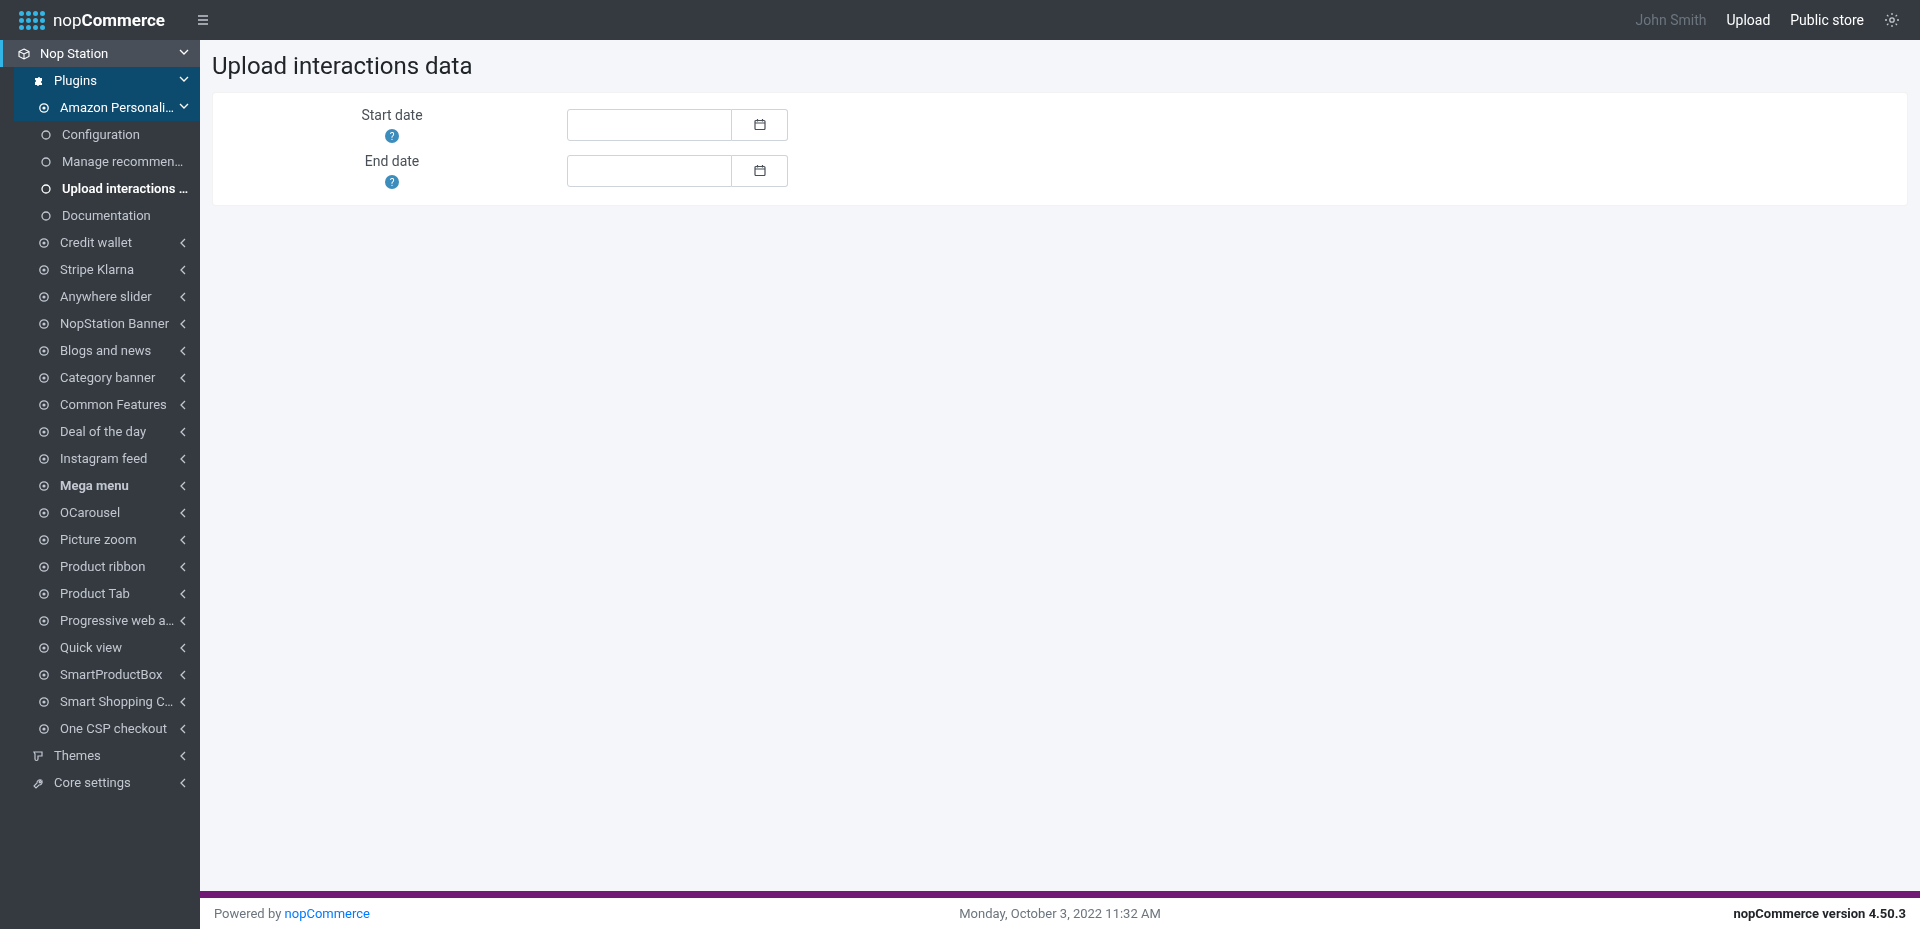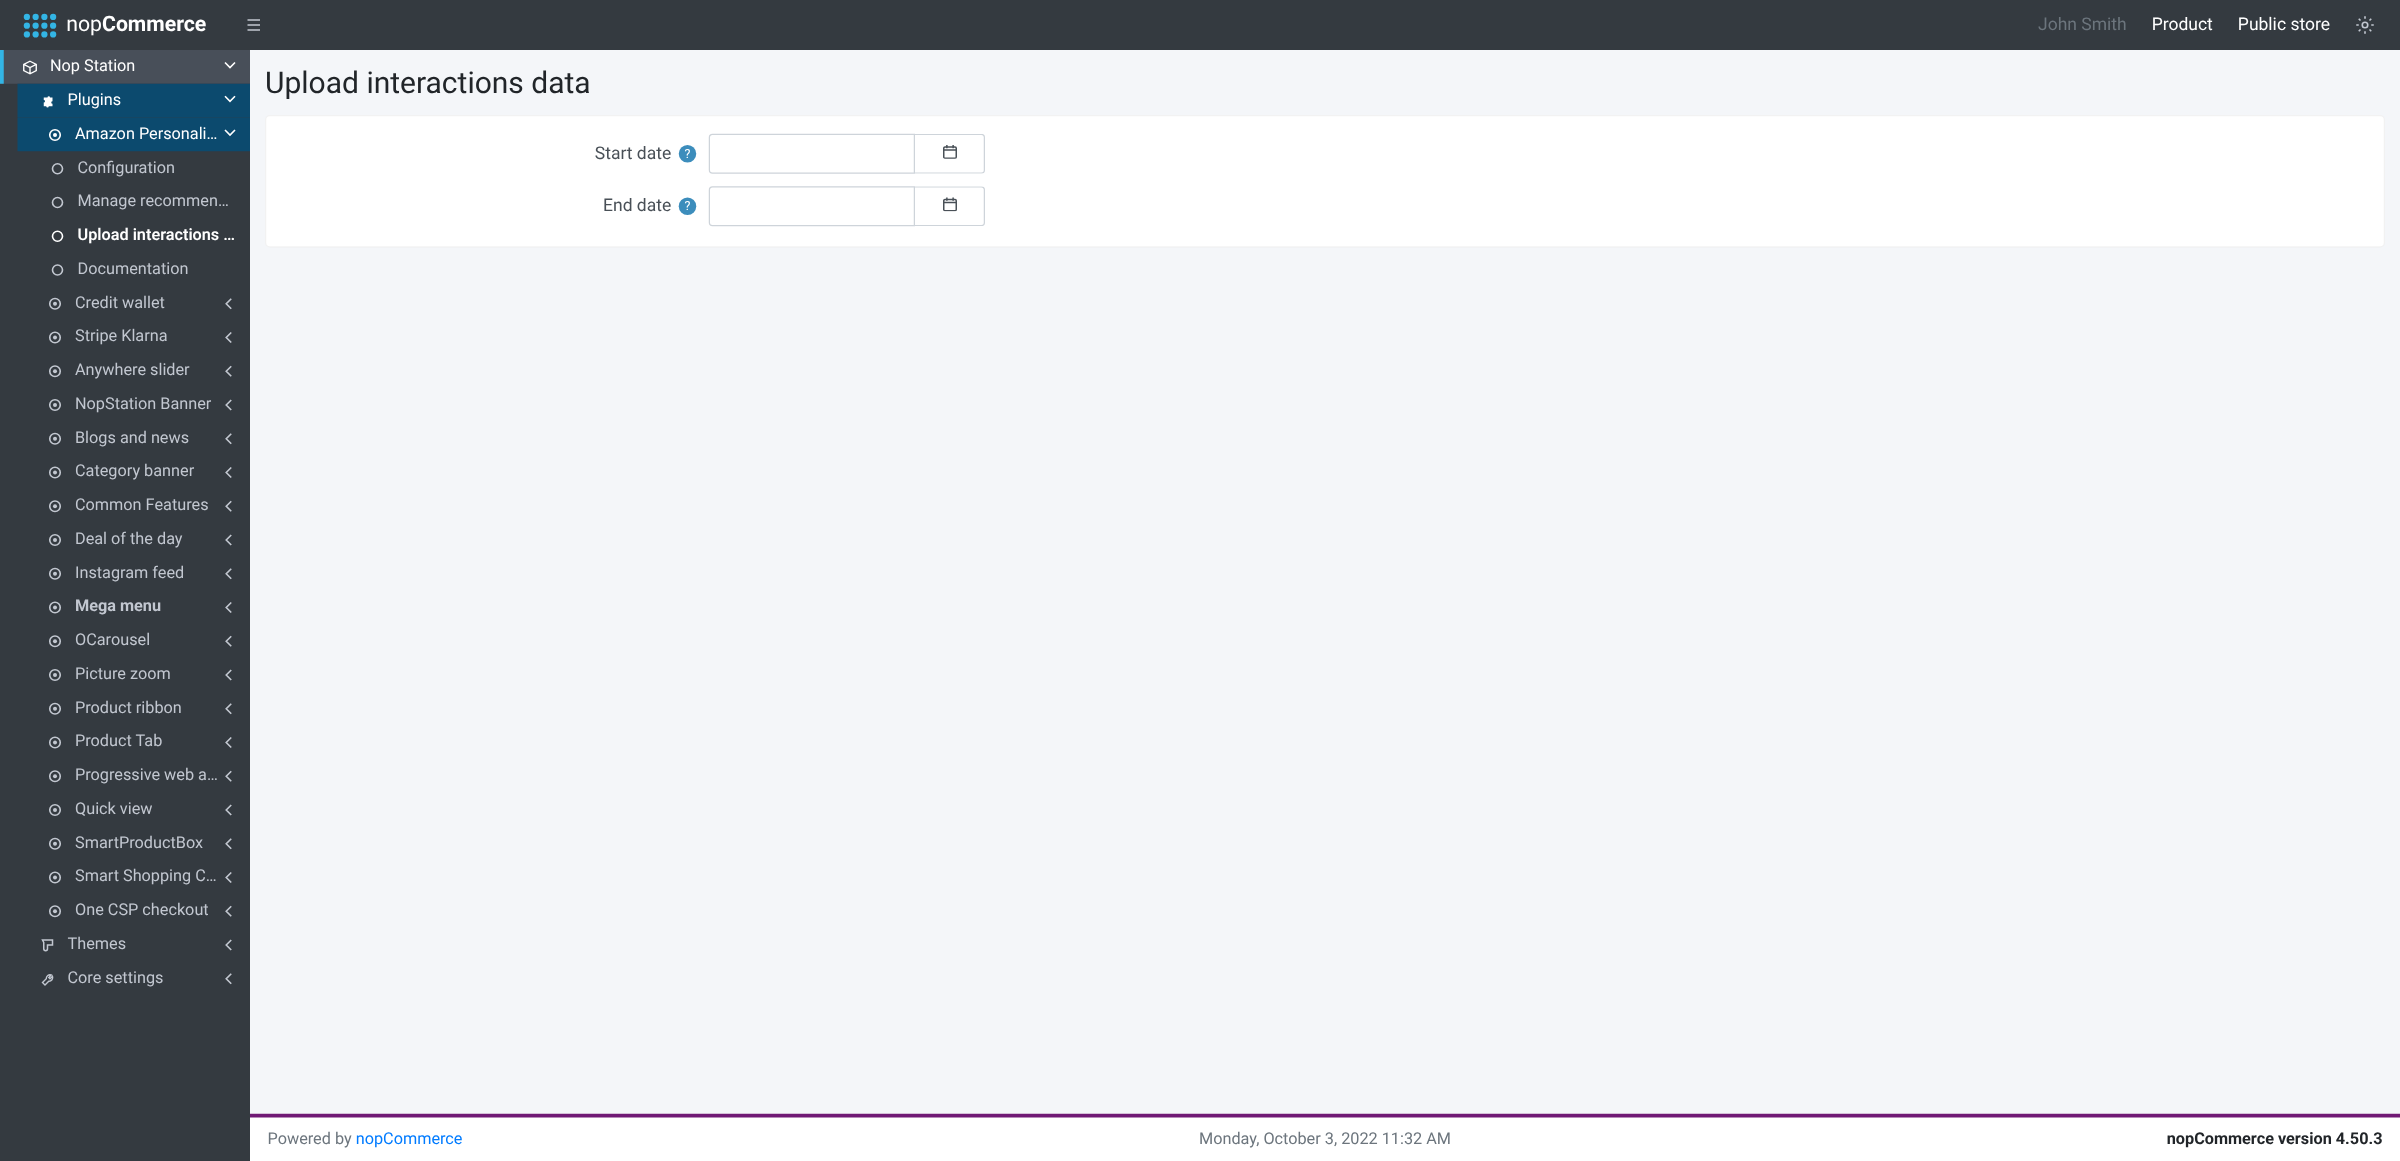--- a/index.html
+++ b/index.html
@@ -41,28 +41,28 @@
   .main { flex: 1; display: flex; flex-direction: column; min-width: 0; }
   .content { flex: 1; padding: 12px; overflow: auto; }
   .page-header { display: flex; align-items: center; margin-bottom: 12px; }
   .page-title { font-size: 24px; font-weight: 400; color: #212529; }
   .page-actions { margin-left: auto; display: flex; gap: 6px; }
   .btn { display: inline-flex; align-items: center; gap: 6px; padding: 6px 12px; border-radius: 4px; color: #fff; font-size: 14px; cursor: pointer; border: none; }
   .btn-success { background: #28a745; }
   .btn-primary { background: #007bff; }
   .card { background: #fff; border-radius: 4px; padding: 14px 14px; border: 1px solid rgba(0,0,0,.05); }
   .form-row { display: flex; align-items: center; margin-bottom: 10px; max-width: 780px; }
-  .form-label-wrap { width: 340px; display: flex; align-items: center; justify-content: flex-end; gap: 6px; padding-right: 10px; color: #495057; }
+  .form-label-wrap { width: 340px; display: flex; align-items: center; justify-content: flex-end; gap: 6px; padding-right: 10px; color: #495057; flex-direction: column; }
   .help-icon { width: 14px; height: 14px; border-radius: 50%; background: #3c8dbc; color: #fff; font-size: 10px; display: flex; align-items: center; justify-content: center; cursor: pointer; }
   .input-group { display: flex; }
   .input-group input { width: 165px; height: 32px; border: 1px solid #ced4da; border-radius: 3px 0 0 3px; padding: 4px 8px; outline: none; background: #fff; }
   .input-group .cal-btn { width: 56px; height: 32px; border: 1px solid #ced4da; border-left: none; border-radius: 0 3px 3px 0; background: #fff; display: flex; align-items: center; justify-content: center; cursor: pointer; color: #495057; }
 
   
-  .footer { height: 38px; background: #fff; border-top: 3px solid #701a75; display: flex; align-items: center; padding: 0 14px; color: #6c757d; font-size: 13px; flex-shrink: 0; }
+  .footer { height: 38px; background: #fff; border-top: 7px solid #701a75; display: flex; align-items: center; padding: 0 14px; color: #6c757d; font-size: 13px; flex-shrink: 0; }
   .footer .left { }
   .footer .center { position: absolute; left: 50%; transform: translateX(-50%); }
   .footer .right { margin-left: auto; color: #6c757d; }
   .footer .right b { color: #212529; }
   .footer a { color: #007bff; }
 
   
   .svg { display: block; }
 </style>
 </head>
@@ -135,21 +135,21 @@
       <span><span style="font-weight:400">nop</span><span style="font-weight:700">Commerce</span></span>
     </div>
   </div>
   <div class="hamburger">
     <svg class="svg" width="14" height="12">
         <use href="#i-bars"></use>
       </svg>
   </div>
   <div class="nav-right">
     <span class="nav-user">John Smith</span>
-    <span class="nav-link">Product</span>
+    <span class="nav-link">Upload</span>
     <span class="nav-link">Public store</span>
     <span class="nav-gear">
       <svg class="svg" width="16" height="16">
           <use href="#i-gear"></use>
         </svg>
     </span>
   </div>
 </div>
 
 <div class="body-wrap">

